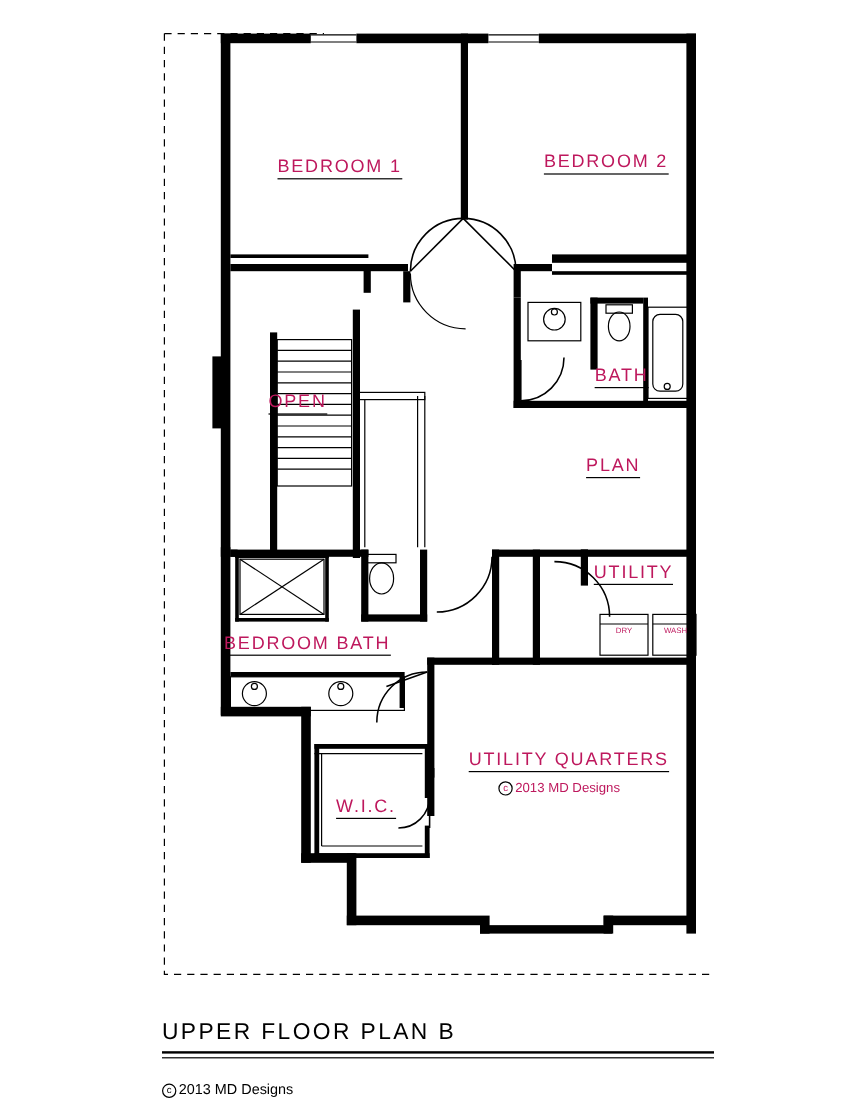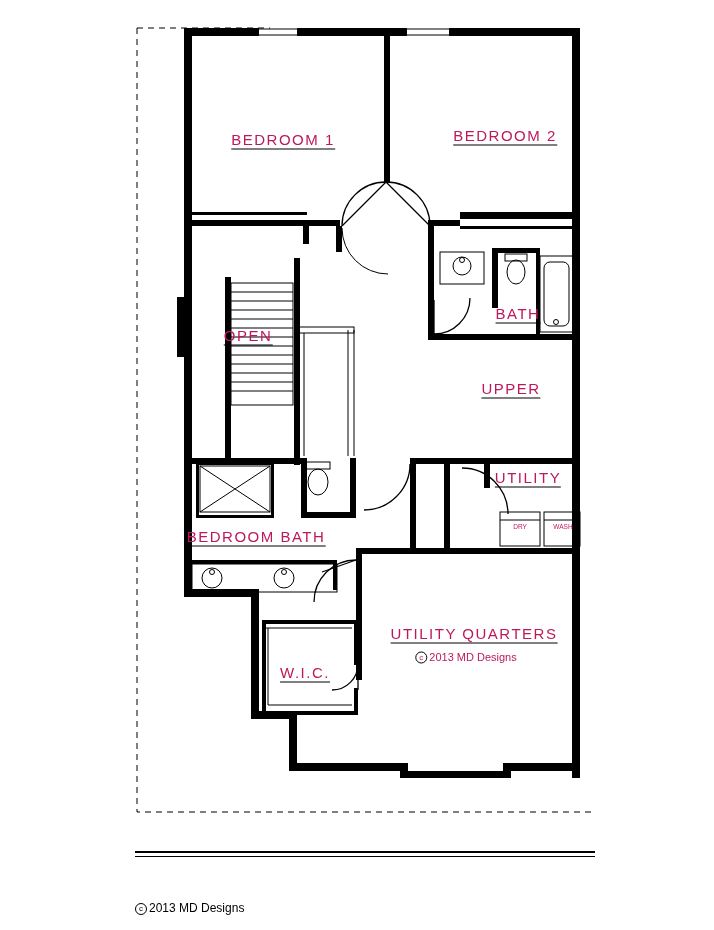--- a/index.html
+++ b/index.html
@@ -273,34 +273,35 @@
     <line x1="268" y1="628" x2="268" y2="705"></line>
   </g>
 
 </svg>
 
 <div id="labels">
   <div class="lbl room" style="left:283px; top:140px;">BEDROOM 1</div>
   <div class="lbl room" style="left:505px; top:136px;text-align:center;">BEDROOM 2</div>
   <div class="lbl room" style="left:518px; top:314px;text-align:center;">BATH</div>
   <div class="lbl room" style="left:248px; top:336px;">OPEN</div>
-  <div class="lbl room" style="left:511px; top:389px;">UPPER</div>
+  <div class="lbl room" style="left:511px; top:389px;">PLAN</div>
   <div class="lbl room" style="left:528px; top:478px;">UTILITY</div>
   <div class="lbl room" style="left:256px; top:537px;">BEDROOM BATH</div>
   <div class="lbl room" style="left:474px; top:634px;">UTILITY QUARTERS</div>
   <div class="lbl room" style="left:305px; top:673px;text-align:right;">W.I.C.</div>
 
   <div class="lbl tiny" style="left:520px; top:526px;">DRY</div>
   <div class="lbl tiny" style="left:563px; top:526px;">WASH</div>
 
   <div class="lbl copy" style="left:466px; top:657px;">
     <span class="cmark">c</span><span>2013 MD Designs</span>
   </div>
 </div>
 
 <div id="title-block">
+  <div id="title-text">UPPER FLOOR PLAN B</div>
   <div id="title-rule-1"></div>
   <div id="title-rule-2"></div>
 </div>
 
 <div id="footer-copy">
   <span class="cmark">c</span><span>2013 MD Designs</span>
 </div>
 
 </body></html>

